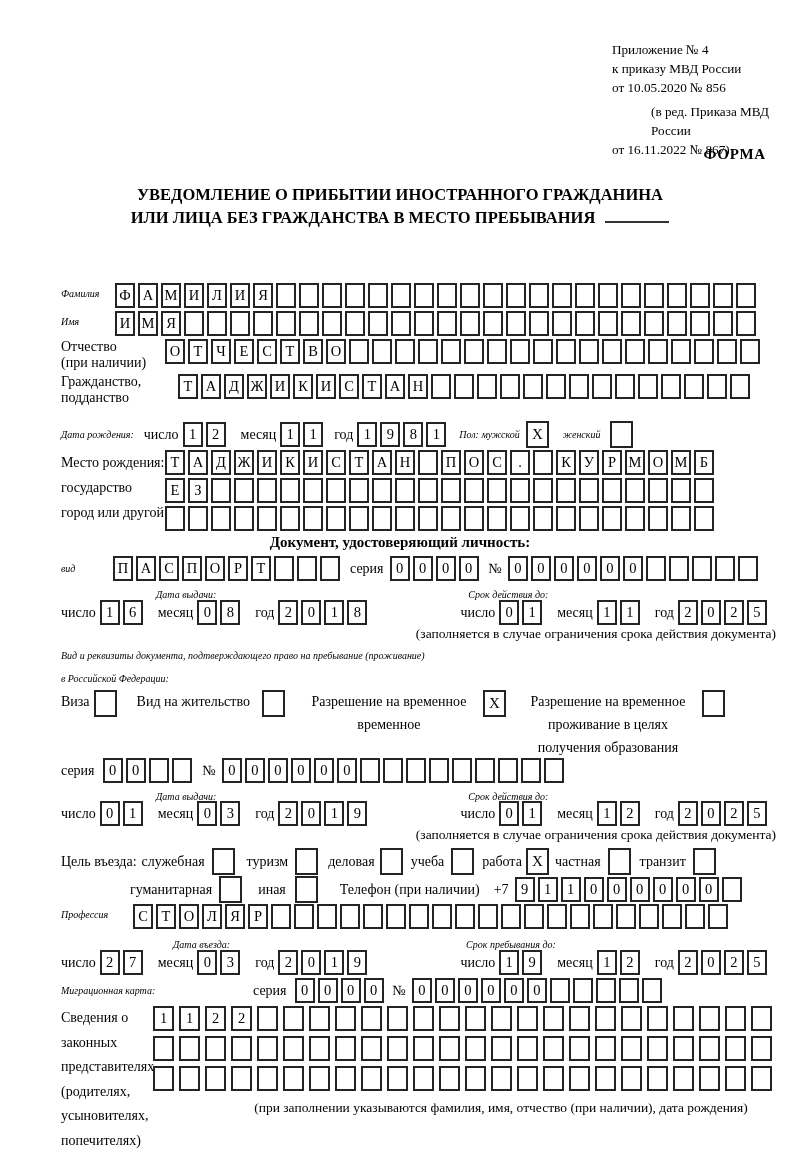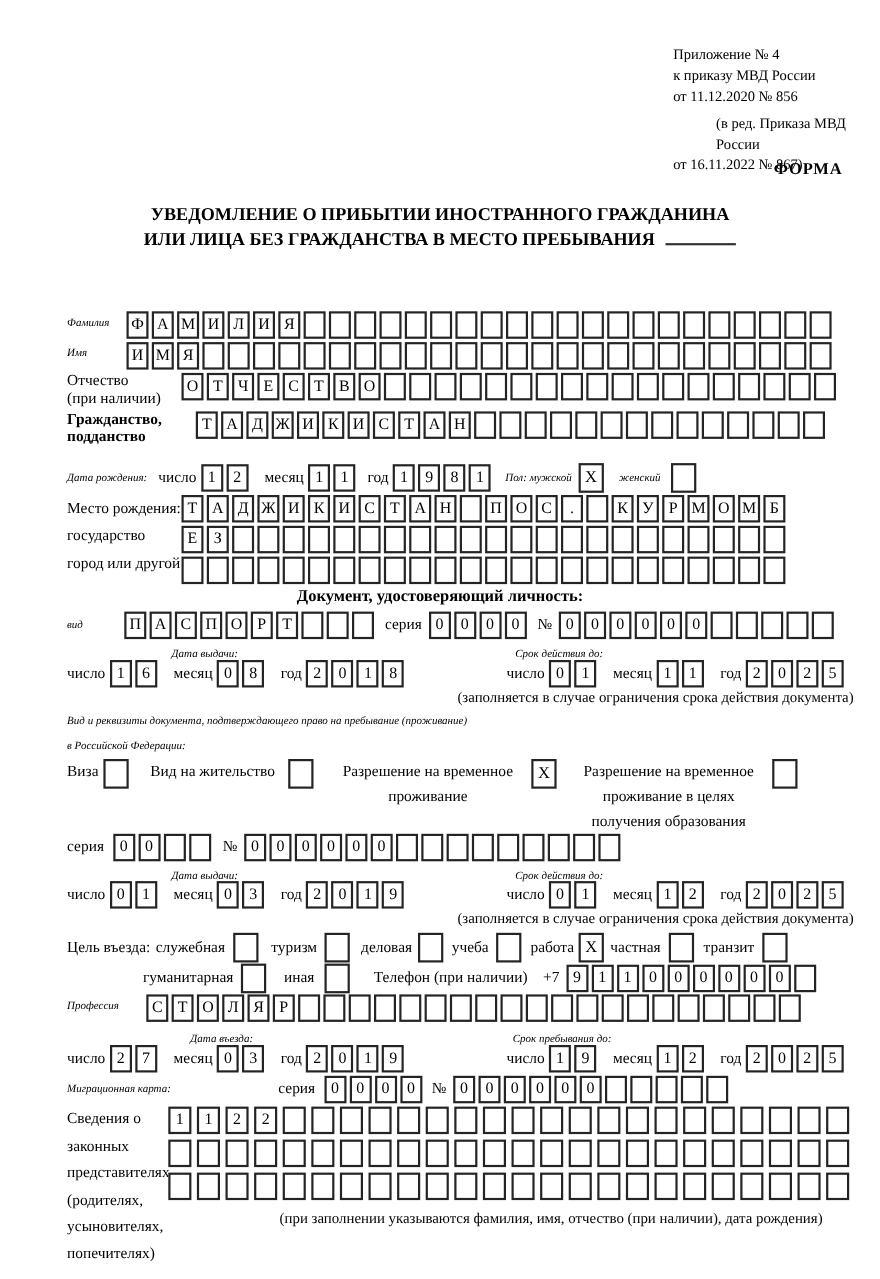--- a/index.html
+++ b/index.html
@@ -43,21 +43,21 @@
   .footnote{font-size:13.5px;}
 </style>
 </head>
 <body>
 
 <div class="page">
 
   <div class="abs appendix" style="left:612px;top:40px;">
     <div>Приложение № 4</div>
     <div>к приказу МВД России</div>
-    <div>от 11.12.2020 № 856</div>
+    <div>от 10.05.2020 № 856</div>
     <div class="ed">(в ред. Приказа МВД России</div>
     <div>от 16.11.2022 № 867)</div>
   </div>
 
   <div class="abs forma" style="right:34px;top:146px;">ФОРМА</div>
 
   <div class="abs title" style="left:0;top:183px;">
     <div>УВЕДОМЛЕНИЕ О ПРИБЫТИИ ИНОСТРАННОГО ГРАЖДАНИНА</div>
     <div><span>ИЛИ ЛИЦА БЕЗ ГРАЖДАНСТВА В МЕСТО ПРЕБЫВАНИЯ</span><span class="title-blank"></span></div>
   </div>
@@ -160,21 +160,21 @@
         <span class="cell"></span>
         <span class="cell"></span>
         <span class="cell"></span>
         <span class="cell"></span>
         <span class="cell"></span>
         <span class="cell"></span>
       </span>
   </div>
 
   <div class="abs row" style="left:61px;top:374px;">
-    <div class="lblcol" style="width:117px;font-weight:bold;">
+    <div class="lblcol" style="width:117px;">
       <div>Гражданство,</div>
       <div>подданство</div>
     </div>
     <span class="boxes">
         <span class="cell">Т</span>
         <span class="cell">А</span>
         <span class="cell">Д</span>
         <span class="cell">Ж</span>
         <span class="cell">И</span>
         <span class="cell">К</span>
@@ -403,21 +403,21 @@
   <div class="abs lbl" style="left:61px;top:645px;">Вид и реквизиты документа, подтверждающего право на пребывание (проживание)</div>
   <div class="abs lbl" style="left:61px;top:668px;">в Российской Федерации:</div>
 
   <div class="abs row" style="left:61px;top:690px;">
     <span class="plbl" style="line-height:23px;">Виза</span>
     <span class="chk" style="margin-left:4px;"></span>
     <span class="plbl" style="margin-left:20px;line-height:23px;">Вид на жительство</span>
     <span class="chk" style="margin-left:12px;"></span>
     <div class="chkcol" style="margin-left:18px;width:172px;">
       <div>Разрешение на временное</div>
-      <div>проживание</div>
+      <div>временное</div>
     </div>
     <span class="chk" style="margin-left:8px;">X</span>
     <div class="chkcol" style="margin-left:16px;width:172px;">
       <div>Разрешение на временное</div>
       <div>проживание в целях</div>
       <div>получения образования</div>
     </div>
     <span class="chk" style="margin-left:8px;"></span>
   </div>
 

